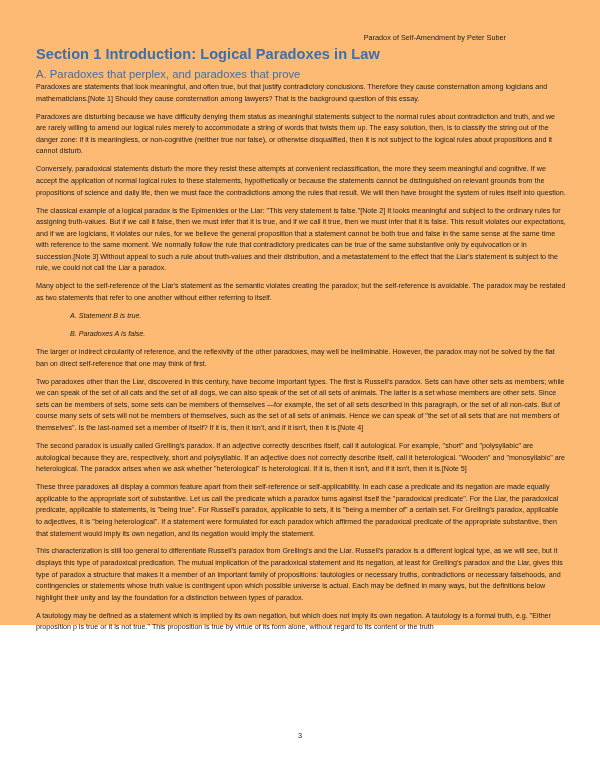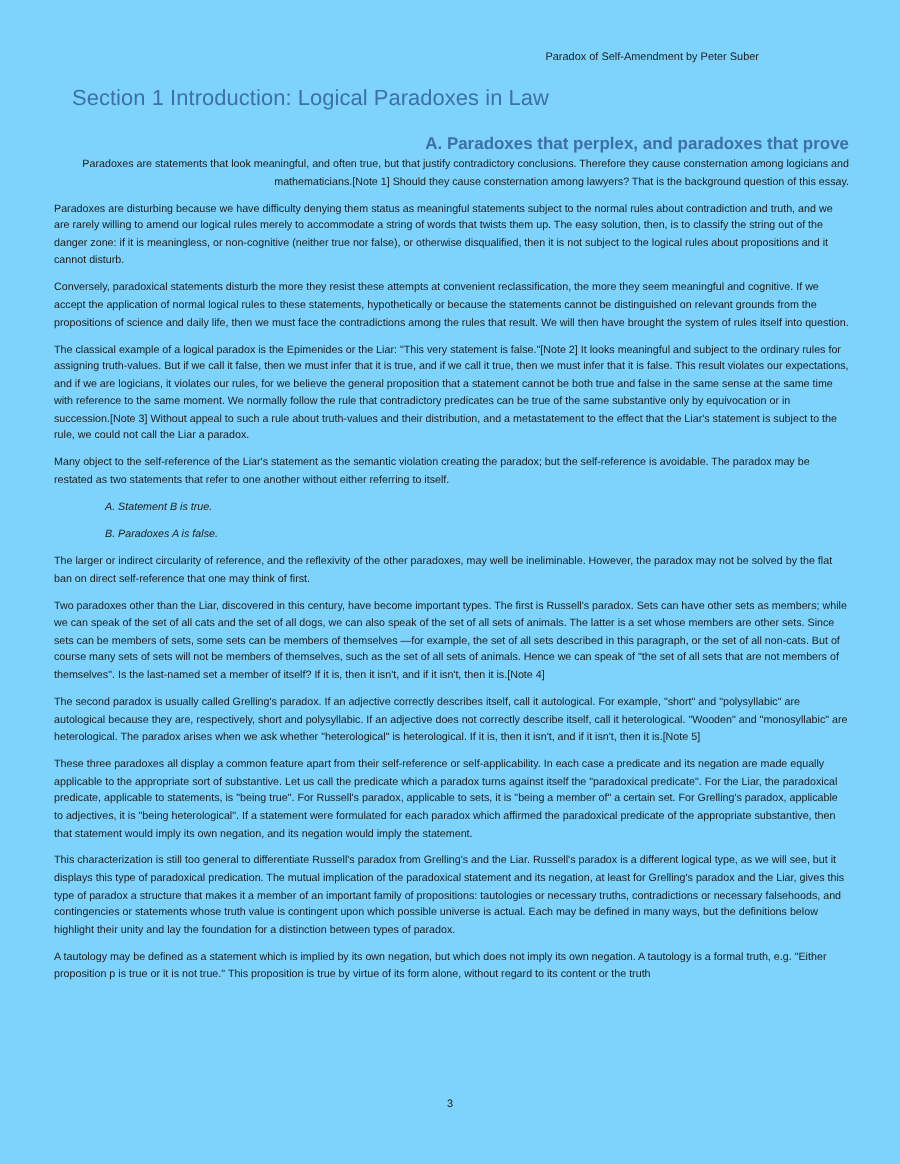--- a/index.html
+++ b/index.html
@@ -1,41 +1,41 @@
 <!DOCTYPE html>
 <html><head>
 <meta charset="utf-8">
 <style>
   html, body { margin: 0; padding: 0; background: #ffffff; }
   body { width: 600px; height: 776px; overflow: hidden; position: relative; font-family: "Liberation Sans", sans-serif; color: #1a1a1a; }
-  .page { position: absolute; left: 0; top: 0; width: 600px; height: 776px; background: #7dd3fc; }
+  .page { position: absolute; left: 0; top: 0; width: 600px; height: 625px; background: #fdba74; }
   .running-header { position: absolute; right: 94px; top: 33px; font-size: 7.3px; color: #222; }
   .content { position: absolute; left: 36px; top: 44px; width: 530px; }
-  h1 { font-weight: normal; font-size: 14.6px; color: #3d6fa8; margin: 12px; line-height: 20px; letter-spacing: 0.05px; }
-  h2 { font-weight: bold; font-size: 11.3px; color: #3d6fa8; margin: 2px 0 0 0; line-height: 16px; text-align: right; }
+  h1 { font-weight: bold; font-size: 14.6px; color: #3d6fa8; margin: 0; line-height: 20px; letter-spacing: 0.05px; }
+  h2 { font-weight: normal; font-size: 11.3px; color: #3d6fa8; margin: 2px 0 0 0; line-height: 16px; }
   p { font-size: 7.15px; line-height: 11.6px; margin: 0 0 6.4px 0; text-align: left; }
-  p.first { margin-top: 0; text-align: right; }
+  p.first { margin-top: 0; }
   p.indent { margin-left: 34px; font-style: italic; }
   .page-number { position: absolute; left: 0; width: 600px; top: 731px; text-align: center; font-size: 7.3px; color: #222; }
 </style>
 </head>
 <body>
 
 <div class="page">
   <div class="running-header">Paradox of Self-Amendment by Peter Suber</div>
 
   <div class="content">
     <h1>Section 1 Introduction: Logical Paradoxes in Law</h1>
     <h2>A. Paradoxes that perplex, and paradoxes that prove</h2>
 
     <p class="first">Paradoxes are statements that look meaningful, and often true, but that justify contradictory conclusions. Therefore they cause consternation among logicians and mathematicians.[Note 1] Should they cause consternation among lawyers? That is the background question of this essay.</p>
     <p>Paradoxes are disturbing because we have difficulty denying them status as meaningful statements subject to the normal rules about contradiction and truth, and we are rarely willing to amend our logical rules merely to accommodate a string of words that twists them up. The easy solution, then, is to classify the string out of the danger zone: if it is meaningless, or non-cognitive (neither true nor false), or otherwise disqualified, then it is not subject to the logical rules about propositions and it cannot disturb.</p>
     <p>Conversely, paradoxical statements disturb the more they resist these attempts at convenient reclassification, the more they seem meaningful and cognitive. If we accept the application of normal logical rules to these statements, hypothetically or because the statements cannot be distinguished on relevant grounds from the propositions of science and daily life, then we must face the contradictions among the rules that result. We will then have brought the system of rules itself into question.</p>
     <p>The classical example of a logical paradox is the Epimenides or the Liar: "This very statement is false."[Note 2] It looks meaningful and subject to the ordinary rules for assigning truth-values. But if we call it false, then we must infer that it is true, and if we call it true, then we must infer that it is false. This result violates our expectations, and if we are logicians, it violates our rules, for we believe the general proposition that a statement cannot be both true and false in the same sense at the same time with reference to the same moment. We normally follow the rule that contradictory predicates can be true of the same substantive only by equivocation or in succession.[Note 3] Without appeal to such a rule about truth-values and their distribution, and a metastatement to the effect that the Liar's statement is subject to the rule, we could not call the Liar a paradox.</p>
-    <p>Many object to the self-reference of the Liar's statement as the semantic violation creating the paradox; but the self-reference is avoidable. The paradox may be restated as two statements that refer to one another without either referring to itself.</p>
+    <p>Many object to the self-reference of the Liar's statement as the semantic violates creating the paradox; but the self-reference is avoidable. The paradox may be restated as two statements that refer to one another without either referring to itself.</p>
 
     <p class="indent">A. Statement B is true.</p>
     <p class="indent">B. Paradoxes A is false.</p>
 
     <p>The larger or indirect circularity of reference, and the reflexivity of the other paradoxes, may well be ineliminable. However, the paradox may not be solved by the flat ban on direct self-reference that one may think of first.</p>
     <p>Two paradoxes other than the Liar, discovered in this century, have become important types. The first is Russell's paradox. Sets can have other sets as members; while we can speak of the set of all cats and the set of all dogs, we can also speak of the set of all sets of animals. The latter is a set whose members are other sets. Since sets can be members of sets, some sets can be members of themselves —for example, the set of all sets described in this paragraph, or the set of all non-cats. But of course many sets of sets will not be members of themselves, such as the set of all sets of animals. Hence we can speak of "the set of all sets that are not members of themselves". Is the last-named set a member of itself? If it is, then it isn't, and if it isn't, then it is.[Note 4]</p>
     <p>The second paradox is usually called Grelling's paradox. If an adjective correctly describes itself, call it autological. For example, "short" and "polysyllabic" are autological because they are, respectively, short and polysyllabic. If an adjective does not correctly describe itself, call it heterological. "Wooden" and "monosyllabic" are heterological. The paradox arises when we ask whether "heterological" is heterological. If it is, then it isn't, and if it isn't, then it is.[Note 5]</p>
     <p>These three paradoxes all display a common feature apart from their self-reference or self-applicability. In each case a predicate and its negation are made equally applicable to the appropriate sort of substantive. Let us call the predicate which a paradox turns against itself the "paradoxical predicate". For the Liar, the paradoxical predicate, applicable to statements, is "being true". For Russell's paradox, applicable to sets, it is "being a member of" a certain set. For Grelling's paradox, applicable to adjectives, it is "being heterological". If a statement were formulated for each paradox which affirmed the paradoxical predicate of the appropriate substantive, then that statement would imply its own negation, and its negation would imply the statement.</p>
     <p>This characterization is still too general to differentiate Russell's paradox from Grelling's and the Liar. Russell's paradox is a different logical type, as we will see, but it displays this type of paradoxical predication. The mutual implication of the paradoxical statement and its negation, at least for Grelling's paradox and the Liar, gives this type of paradox a structure that makes it a member of an important family of propositions: tautologies or necessary truths, contradictions or necessary falsehoods, and contingencies or statements whose truth value is contingent upon which possible universe is actual. Each may be defined in many ways, but the definitions below highlight their unity and lay the foundation for a distinction between types of paradox.</p>
     <p>A tautology may be defined as a statement which is implied by its own negation, but which does not imply its own negation. A tautology is a formal truth, e.g. "Either proposition p is true or it is not true." This proposition is true by virtue of its form alone, without regard to its content or the truth</p>

